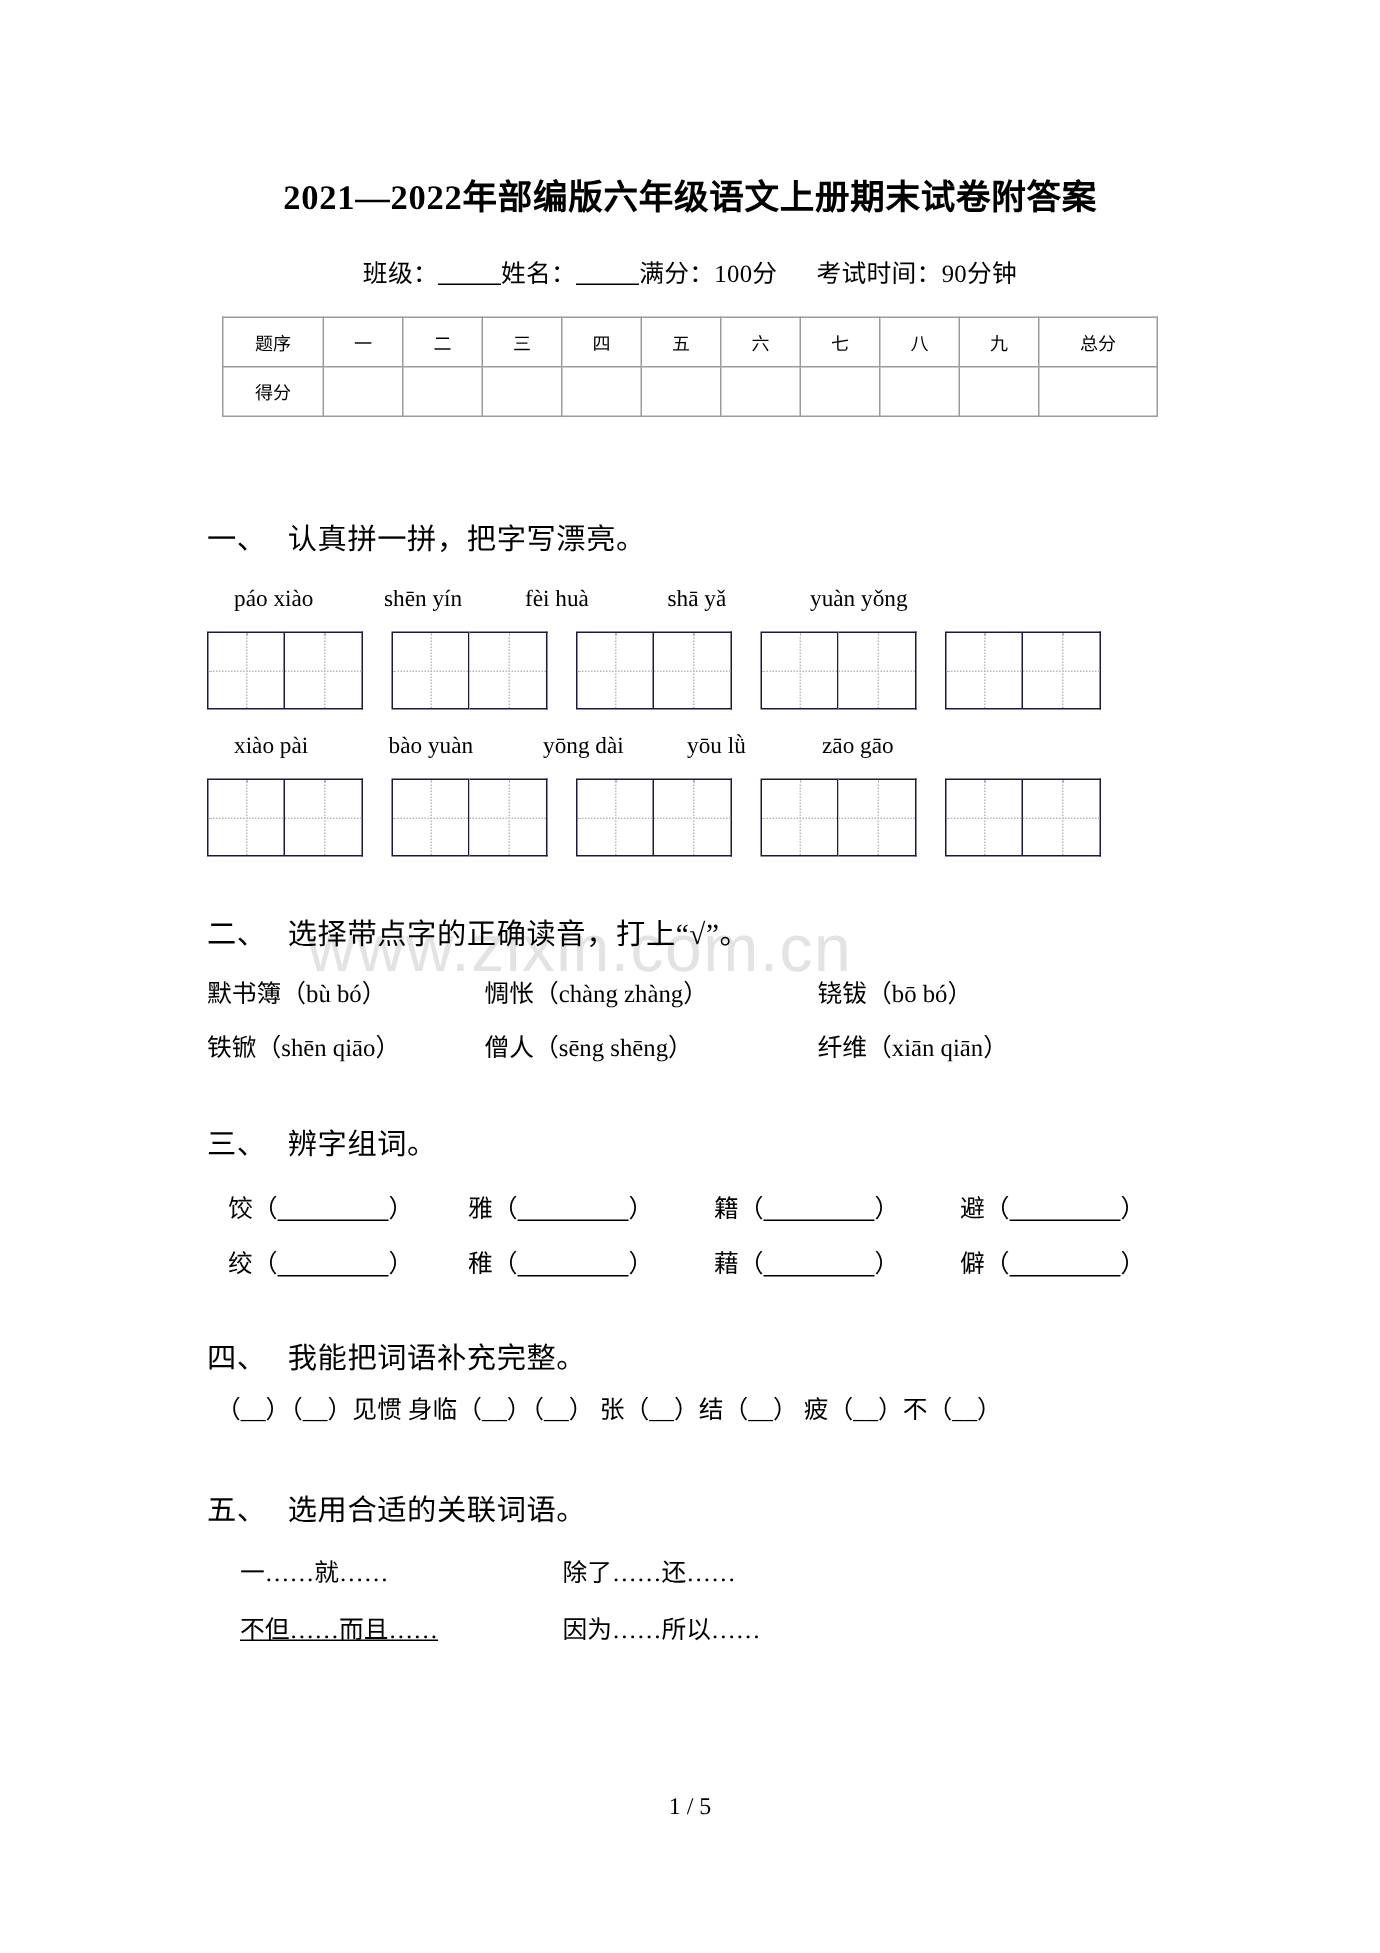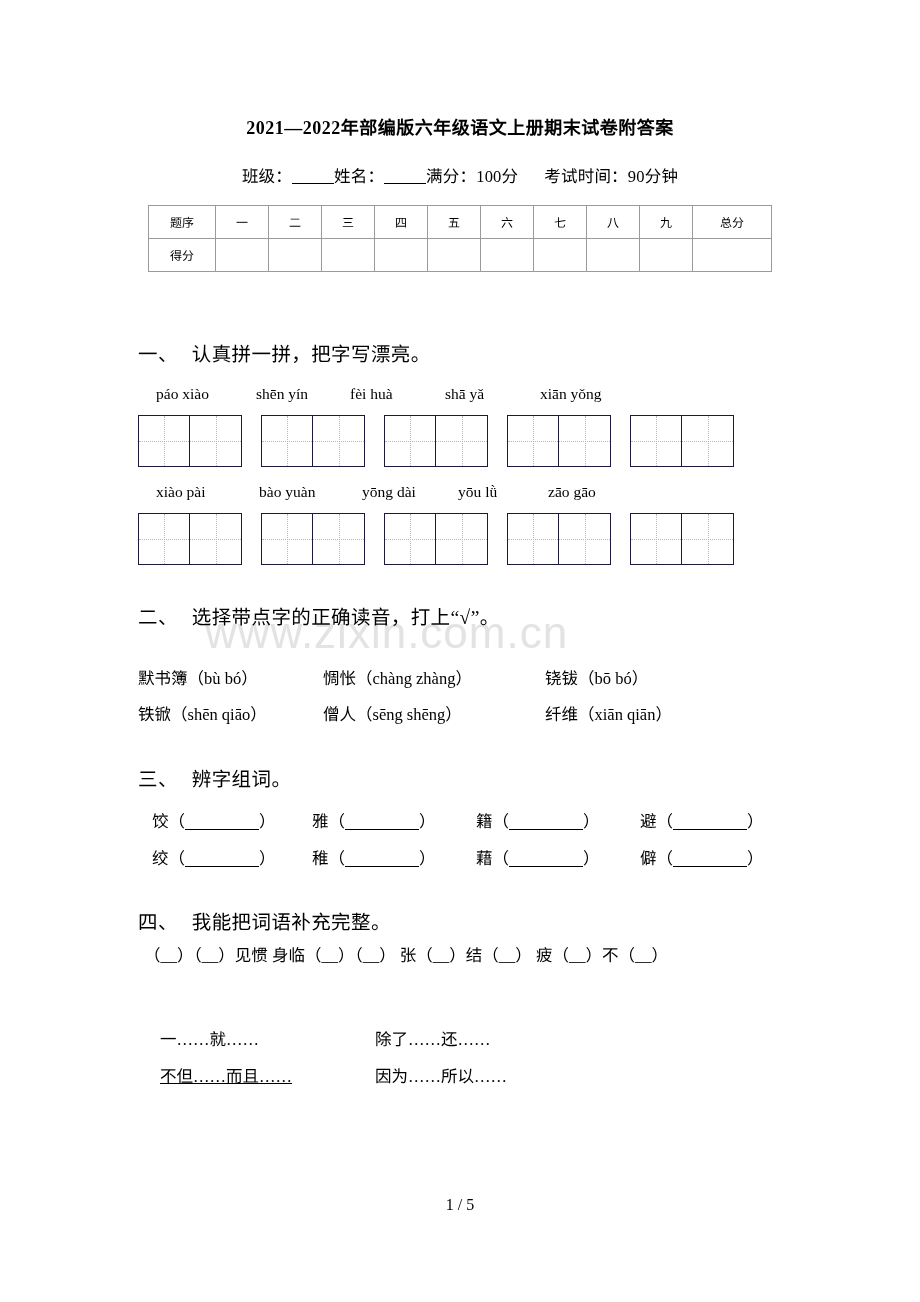--- a/index.html
+++ b/index.html
@@ -38,21 +38,21 @@
     pointer-events: none;
     user-select: none;
     z-index: 0;
   }
 
   .content { position: relative; z-index: 2; }
 
   
   .doc-title {
     text-align: center;
-    font-size: 18px;
+    font-size: 23px;
     font-weight: 700;
     letter-spacing: 0.5px;
     margin: 0;
     padding-top: 118px;
     line-height: 1.2;
   }
   .doc-subline {
     text-align: center;
     font-size: 16.5px;
     margin: 0;
@@ -207,21 +207,21 @@
           <td class="num"></td>
           <td class="num"></td>
           <td class="tot"></td>
         </tr>
       </tbody>
     </table>
 
     <div class="q" style="padding-top:70px;">
       <div class="q-head"><span class="idx">一、</span><span>认真拼一拼，把字写漂亮。</span></div>
 
-      <div class="pinyin-row" style="padding-top:18px;"><span style="width:100px;">páo xiào</span><span style="width:94px;">shēn yín</span><span style="width:95px;">fèi huà</span><span style="width:95px;">shā yǎ</span><span>xiān yǒng</span></div>
+      <div class="pinyin-row" style="padding-top:18px;"><span style="width:100px;">páo xiào</span><span style="width:94px;">shēn yín</span><span style="width:95px;">fèi huà</span><span style="width:95px;">shā yǎ</span><span>yuàn yǒng</span></div>
 
       <div class="grid-row" style="padding-top:12px;">
         <div class="tzg">
             <div class="cell"></div>
             <div class="cell"></div>
           </div>
         <div class="tzg">
             <div class="cell"></div>
             <div class="cell"></div>
           </div>
@@ -261,40 +261,41 @@
         <div class="tzg">
             <div class="cell"></div>
             <div class="cell"></div>
           </div>
       </div>
     </div>
 
     <div class="q" style="padding-top:40px;">
       <div class="q-head"><span class="idx">二、</span><span>选择带点字的正确读音，打上“√”。</span></div>
 
-      <div class="body-line" style="padding-top:14px;"><span class="itm" style="width:185px;">默书簿（bù bó）</span><span class="itm" style="width:222px;margin-top:22px;">惆怅（chàng zhàng）</span><span class="itm">铙钹（bō bó）</span></div>
+      <div class="body-line" style="padding-top:14px;"><span class="itm" style="width:185px;">默书簿（bù bó）</span><span class="itm" style="width:222px;">惆怅（chàng zhàng）</span><span class="itm">铙钹（bō bó）</span></div>
 
       <div class="body-line" style="padding-top:10px;"><span class="itm" style="width:185px;">铁锨（shēn qiāo）</span><span class="itm" style="width:222px;">僧人（sēng shēng）</span><span class="itm">纤维（xiān qiān）</span></div>
     </div>
 
     <div class="q" style="padding-top:40px;">
       <div class="q-head"><span class="idx">三、</span><span>辨字组词。</span></div>
 
       <div class="body-line" style="padding-top:16px;padding-left:14px;"><span class="itm" style="width:160px;"><span>饺</span>（<span class="under-blank"></span>）</span><span class="itm" style="width:164px;"><span>雅</span>（<span class="under-blank"></span>）</span><span class="itm" style="width:164px;"><span>籍</span>（<span class="under-blank"></span>）</span><span class="itm"><span>避</span>（<span class="under-blank"></span>）</span></div>
 
       <div class="body-line" style="padding-top:12px;padding-left:14px;"><span class="itm" style="width:160px;"><span>绞</span>（<span class="under-blank"></span>）</span><span class="itm" style="width:164px;"><span>稚</span>（<span class="under-blank"></span>）</span><span class="itm" style="width:164px;"><span>藉</span>（<span class="under-blank"></span>）</span><span class="itm"><span>僻</span>（<span class="under-blank"></span>）</span></div>
     </div>
 
     <div class="q" style="padding-top:38px;">
       <div class="q-head"><span class="idx">四、</span><span>我能把词语补充完整。</span></div>
 
       <div class="body-line" style="padding-top:8px;padding-left:6px;">（__）（__）见惯  身临（__）（__）  张（__）结（__）  疲（__）不（__）</div>
     </div>
 
     <div class="q" style="padding-top:42px;">
+      <div class="q-head"><span class="idx">五、</span><span>选用合适的关联词语。</span></div>
 
       <div class="body-line" style="padding-top:16px;padding-left:22px;"><span class="itm" style="width:215px;">一……就……</span><span class="itm">除了……还……</span></div>
 
       <div class="body-line" style="padding-top:12px;padding-left:22px;"><span class="itm" style="width:215px;text-decoration:underline;">不但……而且……</span><span class="itm">因为……所以……</span></div>
     </div>
 
   </div>
 
   <div class="footer">1 / 5</div>
 

